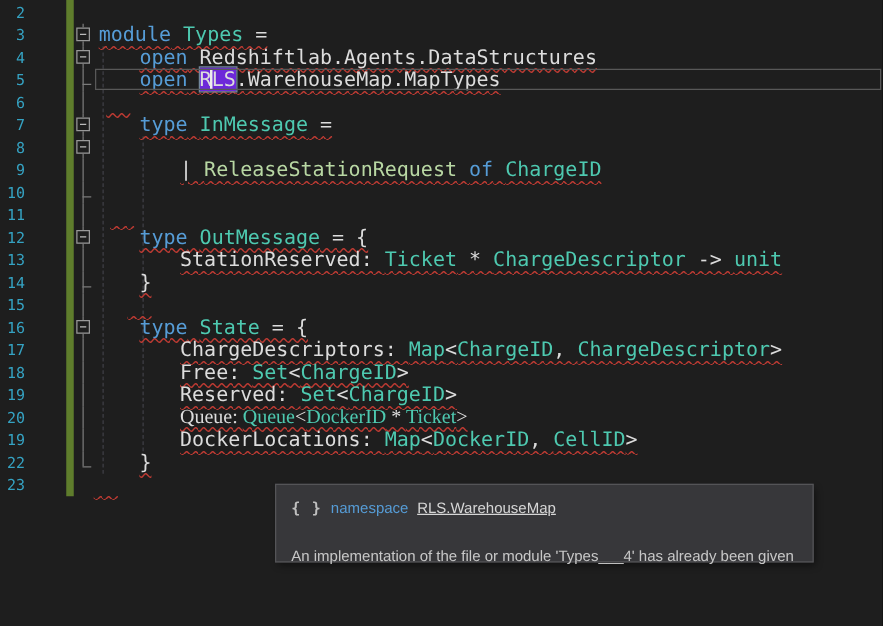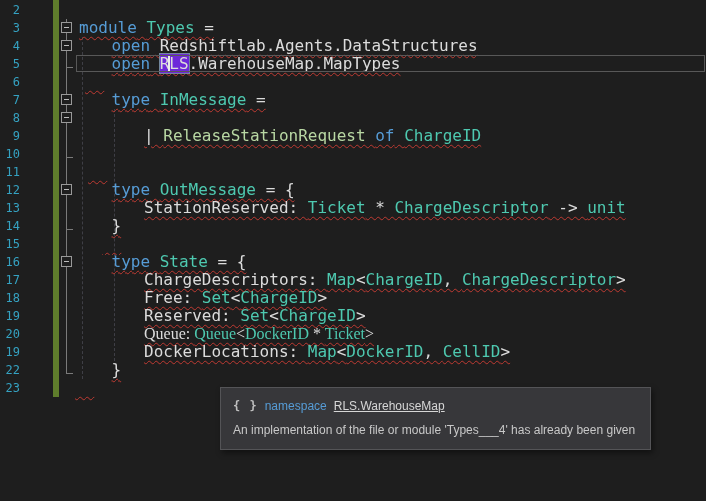--- a/index.html
+++ b/index.html
@@ -28,21 +28,21 @@
     box-sizing:border-box;border:1px solid #585858;z-index:1;}
   #caret{position:absolute;left:168px;top:56px;width:1.5px;height:15px;background:#ECECEC;z-index:4;}
   #hover-tooltip{position:absolute;left:220px;top:387px;width:431px;height:63px;box-sizing:border-box;
     background:var(--tooltip-bg,#37373A);border:1px solid #545457;padding:10px 12px 0 12px;
     font-family:"Liberation Sans",sans-serif;font-size:12px;color:#C8C8C8;z-index:5;
     box-shadow:2px 3px 6px rgba(0,0,0,0.45);}
   #tooltip-line1{display:flex;align-items:center;gap:7px;height:16px;white-space:nowrap;}
   #tooltip-kind{color:var(--tooltip-kind,#569CD6);}
   #tooltip-icon{font-family:"DejaVu Sans Mono",monospace;color:#BFBFBF;font-weight:bold;font-size:12px;letter-spacing:1px;}
   #tooltip-link{color:var(--tooltip-link,#D6D6D6);text-decoration:underline;cursor:pointer;}
-  #tooltip-msg{margin-top:9px;height:16px;white-space:nowrap;color:#C8C8C8;}
+  #tooltip-msg{margin-top:24px;height:16px;white-space:nowrap;color:#C8C8C8;}
   .stub{z-index:2;}
 </style>
 </head>
 <body>
 
 <div id="canvas">
   <div id="change-bar"></div>
 
   <div class="indent-guide" style="left:82px;top:37px;height:342px;"></div>
   <div class="indent-guide" style="left:114px;top:109px;height:252px;"></div>

